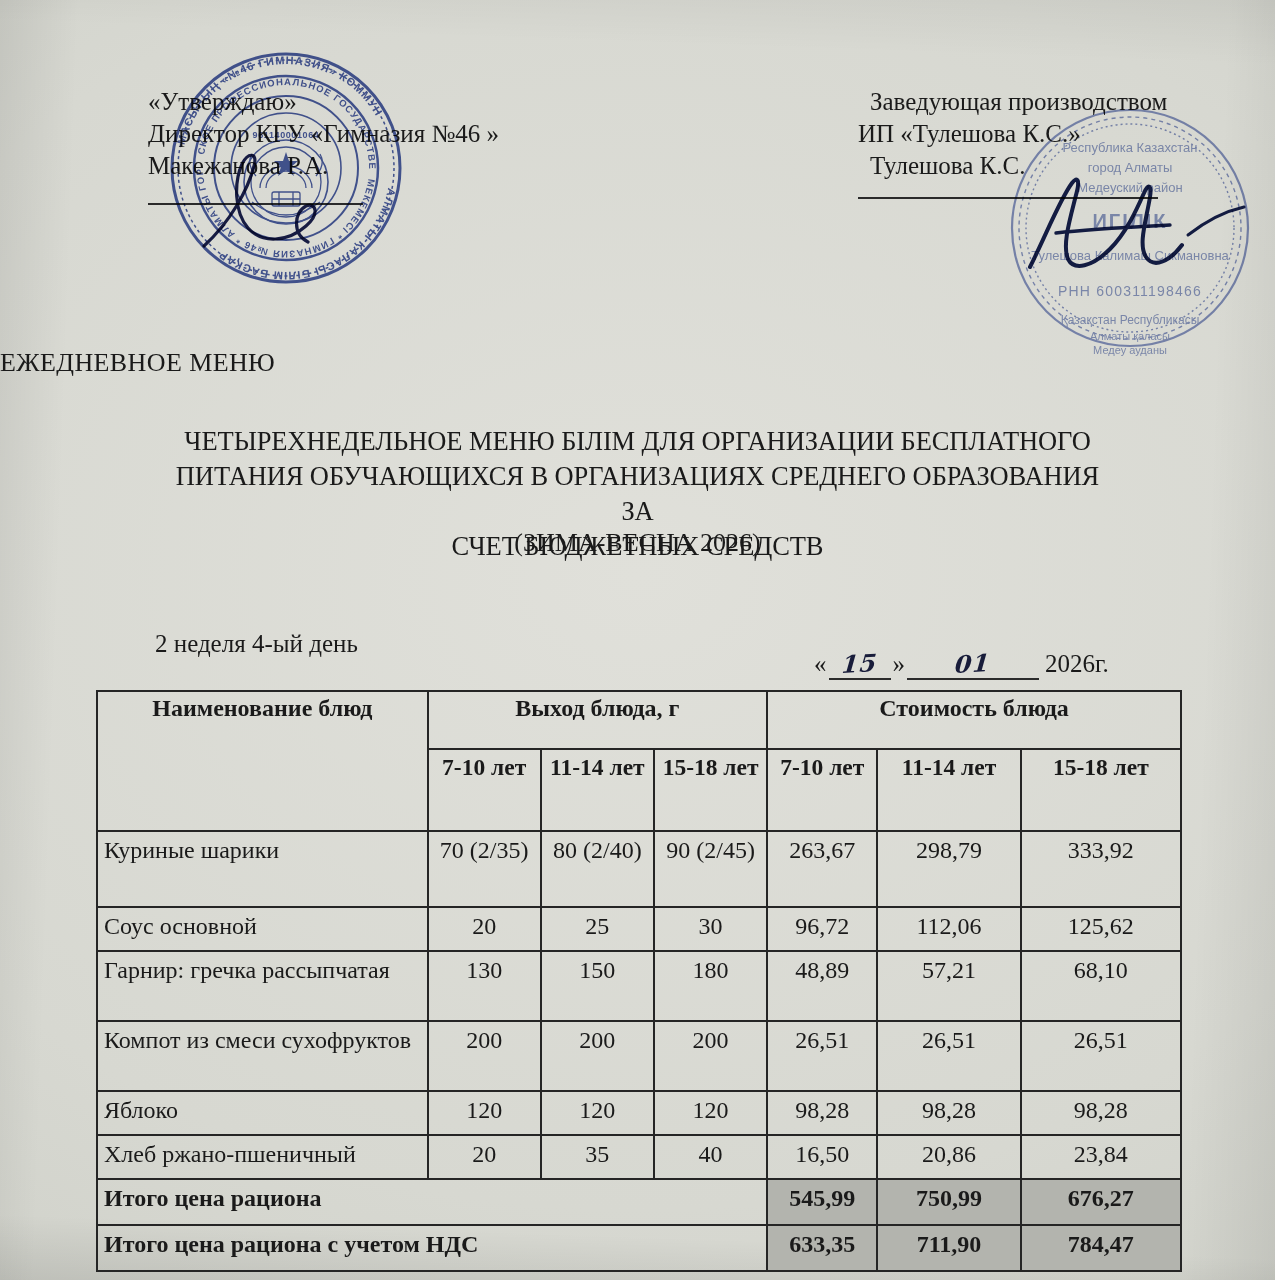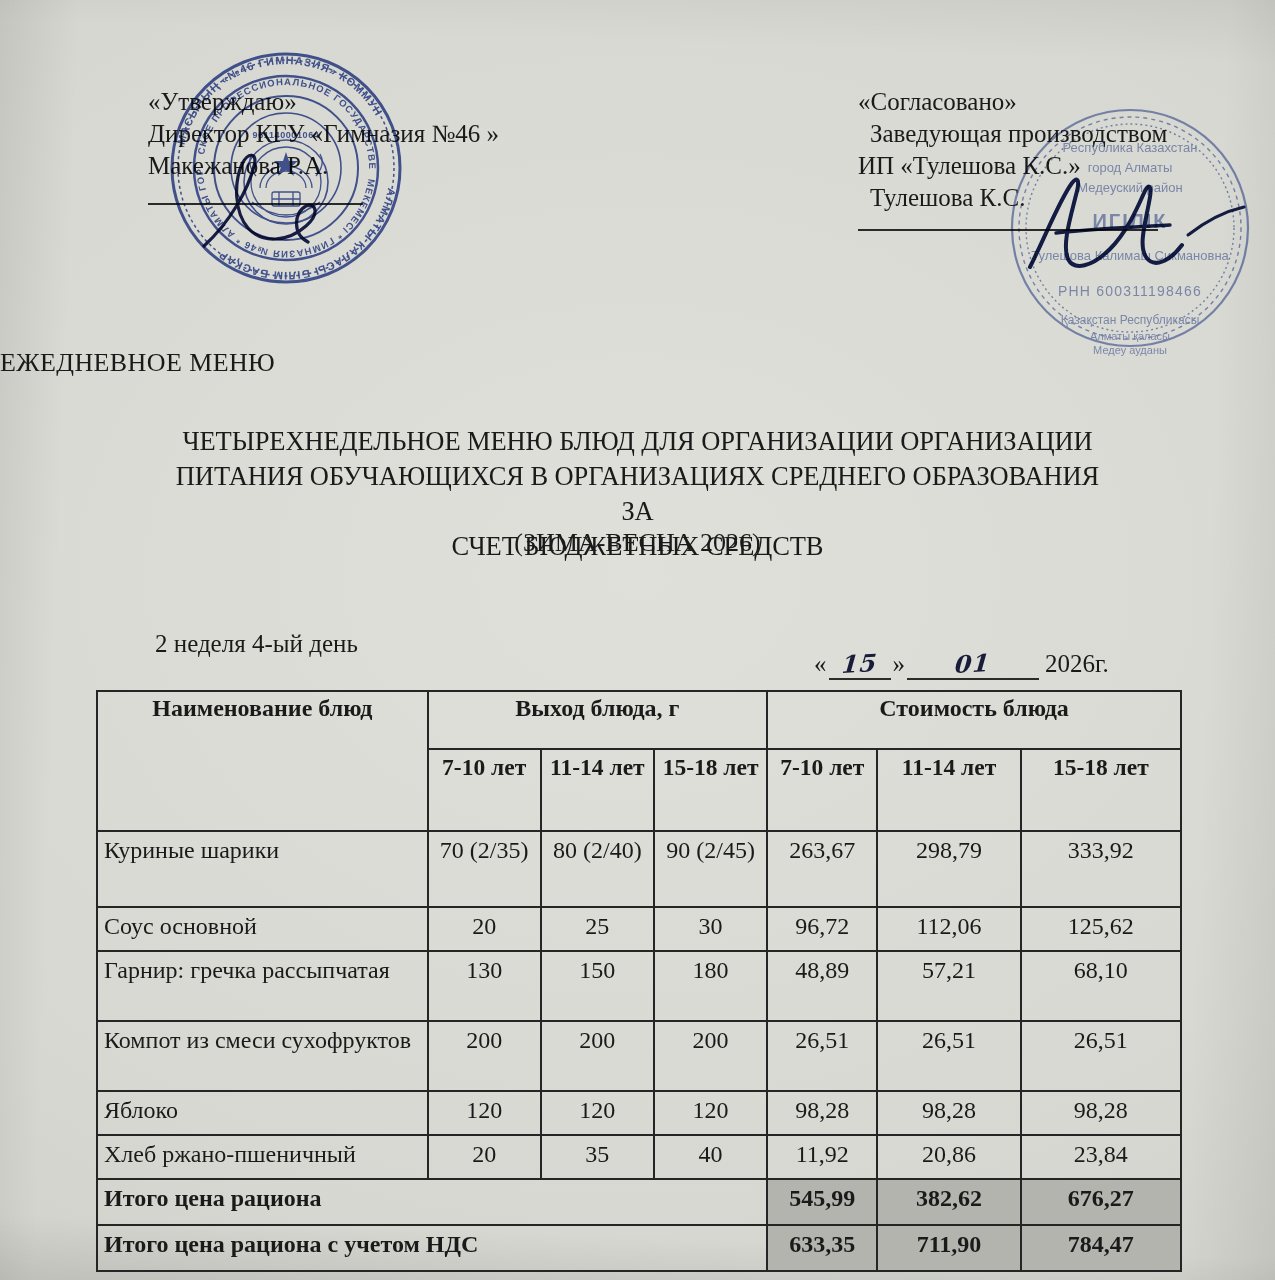--- a/index.html
+++ b/index.html
@@ -227,21 +227,20 @@
 <div class="header-row">
 
   <div class="approve-left">
     <div>«Утверждаю»</div>
     <div>Директор КГУ «Гимназия №46 »</div>
     <div>Макежанова Р.А.</div>
     <div class="sig-line"></div>
   </div>
 
   <div class="approve-right">
-    <div>«Согласовано»</div>
     <div class="indent">Заведующая производством</div>
     <div>ИП «Тулешова К.С.»</div>
     <div class="indent">Тулешова К.С.</div>
     <div class="sig-line right"></div>
   </div>
 </div>
 
 <div class="stamp" id="stamp-left">
   <svg viewBox="0 0 240 246">
     <defs>
@@ -310,21 +309,21 @@
   <svg viewBox="0 0 230 105">
     <path d="M10,92 C26,60 40,24 52,8 C58,0 60,6 56,20 C50,44 42,70 48,84 C54,96 72,92 90,74 C106,58 116,36 124,18 C128,8 132,10 130,22 C126,46 118,70 126,82 C134,94 150,86 162,70" fill="none" stroke="#16204f" stroke-width="4" stroke-linecap="round"></path>
     <path d="M36,58 C70,54 112,52 150,50" fill="none" stroke="#16204f" stroke-width="3.4" stroke-linecap="round"></path>
     <path d="M168,60 C186,46 206,36 224,32" fill="none" stroke="#16204f" stroke-width="3" stroke-linecap="round"></path>
   </svg>
 </div>
 
 <div id="daily-title">ЕЖЕДНЕВНОЕ МЕНЮ</div>
 
 <div id="main-title">
-  <div>ЧЕТЫРЕХНЕДЕЛЬНОЕ МЕНЮ БЛЮД ДЛЯ ОРГАНИЗАЦИИ ОРГАНИЗАЦИИ</div>
+  <div>ЧЕТЫРЕХНЕДЕЛЬНОЕ МЕНЮ БІЛІМ ДЛЯ ОРГАНИЗАЦИИ БЕСПЛАТНОГО</div>
   <div>ПИТАНИЯ ОБУЧАЮЩИХСЯ В ОРГАНИЗАЦИЯХ СРЕДНЕГО ОБРАЗОВАНИЯ ЗА</div>
   <div>СЧЕТ БЮДЖЕТНЫХ СРЕДСТВ</div>
 </div>
 
 <div id="season-title">(ЗИМА-ВЕСНА 2026)</div>
 
 <div id="date-line">
   <div id="week-day">2 неделя 4-ый день</div>
   <div id="date-group">
     <span class="quote">«</span>
@@ -408,29 +407,29 @@
       <td class="num">120</td>
       <td class="num">98,28</td>
       <td class="num">98,28</td>
       <td class="num">98,28</td>
     </tr>
     <tr class="r-short">
       <td class="name">Хлеб ржано-пшеничный</td>
       <td class="num">20</td>
       <td class="num">35</td>
       <td class="num">40</td>
-      <td class="num">11,92</td>
+      <td class="num">16,50</td>
       <td class="num">20,86</td>
       <td class="num">23,84</td>
     </tr>
 
     <tr class="total">
       <td class="name" colspan="4">Итого цена рациона</td>
       <td class="num shaded">545,99</td>
-      <td class="num shaded">382,62</td>
+      <td class="num shaded">750,99</td>
       <td class="num shaded">676,27</td>
     </tr>
     <tr class="total">
       <td class="name" colspan="4">Итого цена рациона с учетом НДС</td>
       <td class="num shaded">633,35</td>
       <td class="num shaded">711,90</td>
       <td class="num shaded">784,47</td>
     </tr>
   </tbody>
 </table>

